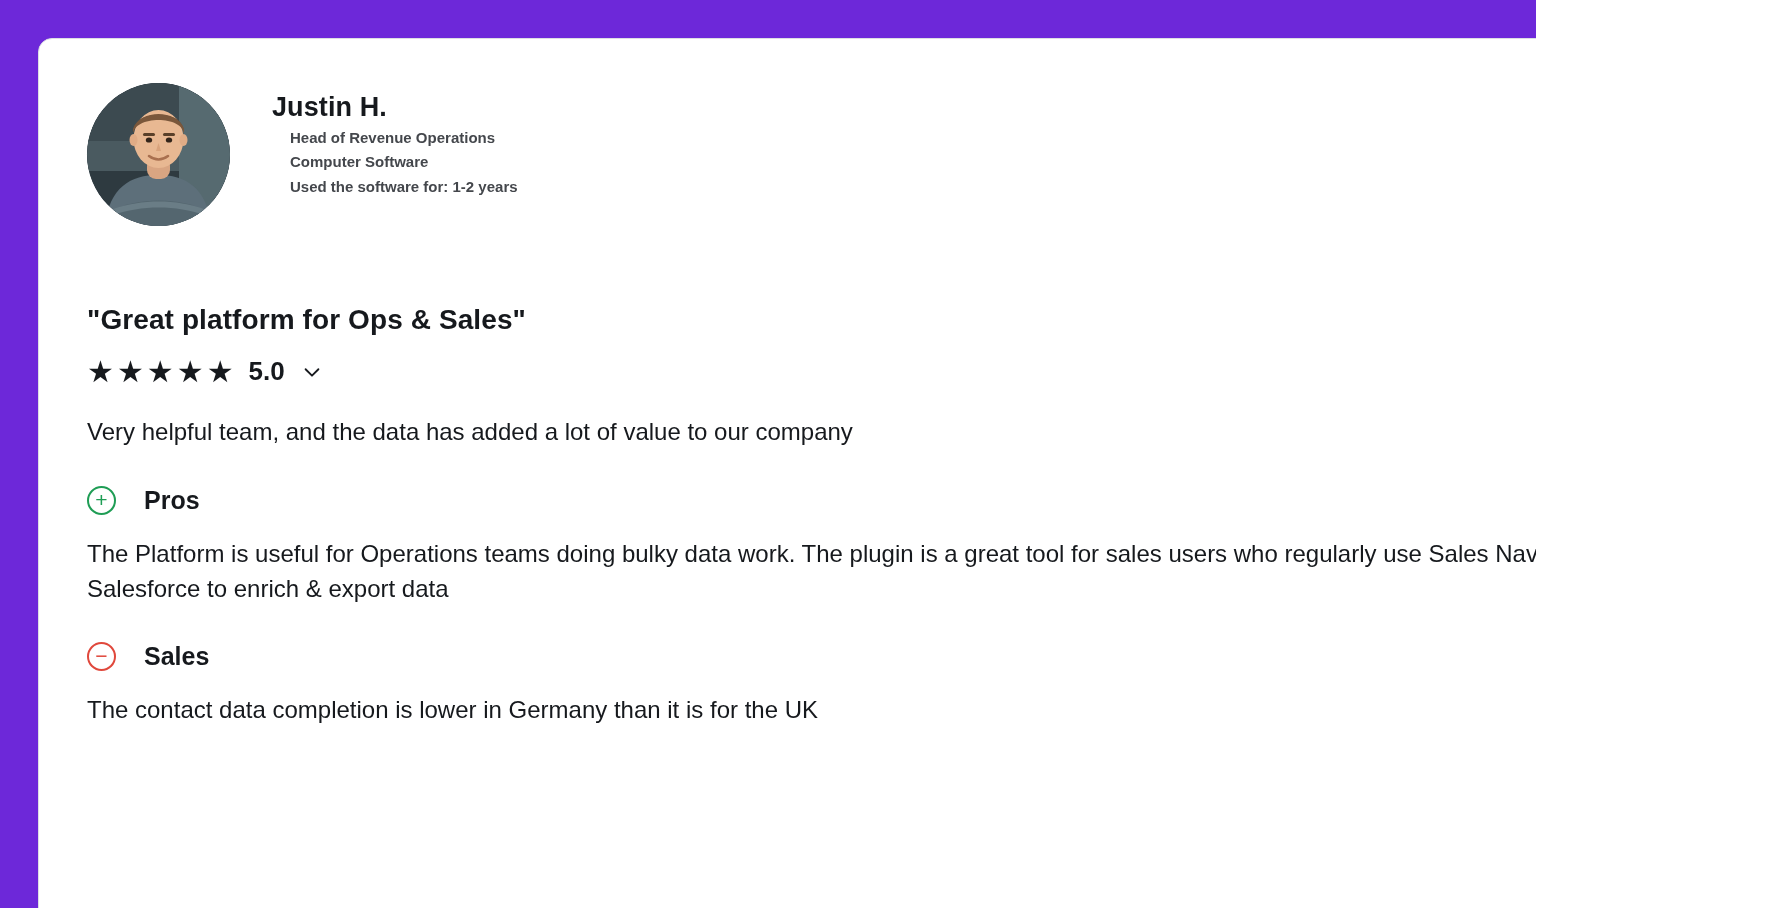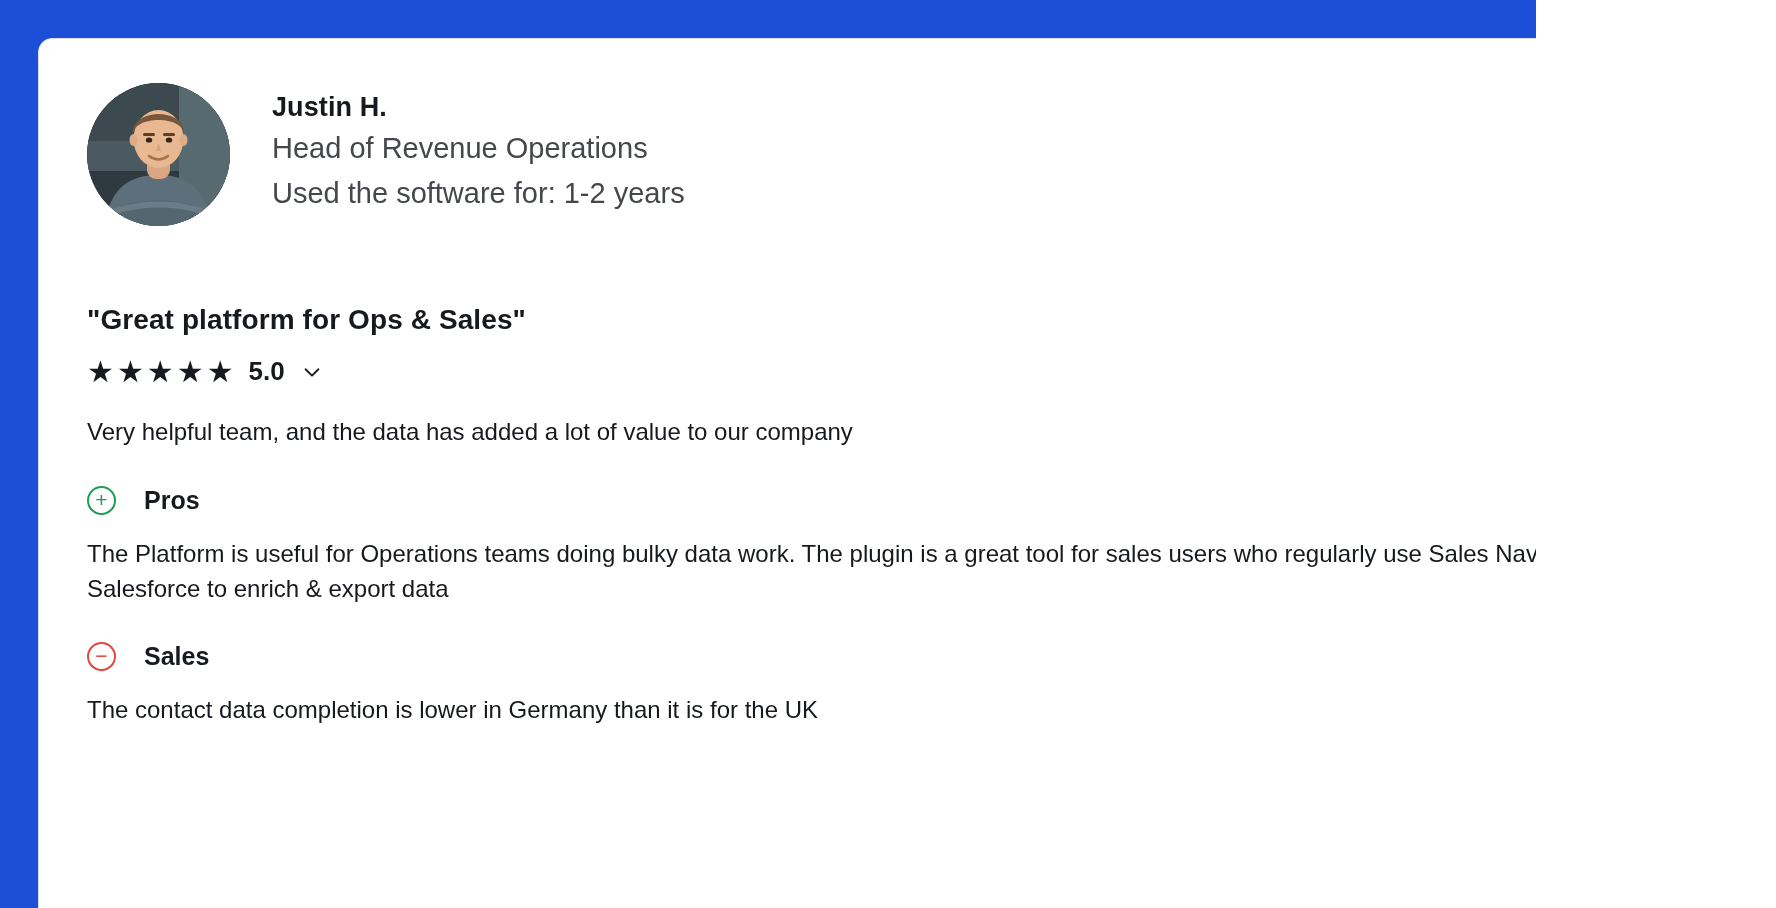--- a/index.html
+++ b/index.html
@@ -10,21 +10,21 @@
     height: 908px;
     font-family: "Liberation Sans", sans-serif;
     -webkit-font-smoothing: antialiased;
   }
 
   .page {
     position: relative;
     width: 1536px;
     height: 908px;
     overflow: hidden;
-    background: #1d4ed8;
+    background: #6d28d9;
   }
 
   .review-card {
     position: absolute;
     left: 38px;
     top: 38px;
     width: 1698px;
     min-height: 900px;
     box-sizing: border-box;
     border: 1px solid #dcdfe3;
@@ -59,25 +59,26 @@
 
   .reviewer-name {
     font-size: 27px;
     font-weight: bold;
     color: #16191d;
     line-height: 1.25;
     letter-spacing: 0.1px;
   }
 
   .reviewer-line {
-    font-size: 29px;
+    font-size: 15px;
     color: #44474c;
     line-height: 1.5;
     margin-top: 2px;
-    font-weight: 400;
+    font-weight: 700;
+    margin-left: 18px;
   }
 
   .share-button {
     position: absolute;
     right: 0;
     top: 14px;
     width: 70px;
     height: 70px;
     border: 1px solid #3b7de0;
     border-radius: 10px;
@@ -234,20 +235,21 @@
 
             <path d="M71.5 60 L69 68 L74 68 Z" fill="#d9a37c"></path>
             <path d="M62 73 Q71.5 80 81 73" stroke="#a9704f" stroke-width="2.6" fill="none" stroke-linecap="round"></path>
           </g>
         </svg>
       </div>
 
       <div class="reviewer-meta">
         <div class="reviewer-name">Justin H.</div>
         <div class="reviewer-line">Head of Revenue Operations</div>
+        <div class="reviewer-line">Computer Software</div>
         <div class="reviewer-line">Used the software for: 1-2 years</div>
       </div>
 
       <div class="share-button">
         <span>
           <svg viewBox="0 0 24 24" fill="none" stroke="#3b7de0" stroke-width="2" stroke-linecap="round" stroke-linejoin="round" aria-hidden="true">
             <circle cx="18" cy="5" r="2.6"></circle>
             <circle cx="6" cy="12" r="2.6"></circle>
             <circle cx="18" cy="19" r="2.6"></circle>
             <line x1="8.3" y1="10.8" x2="15.7" y2="6.2"></line>

